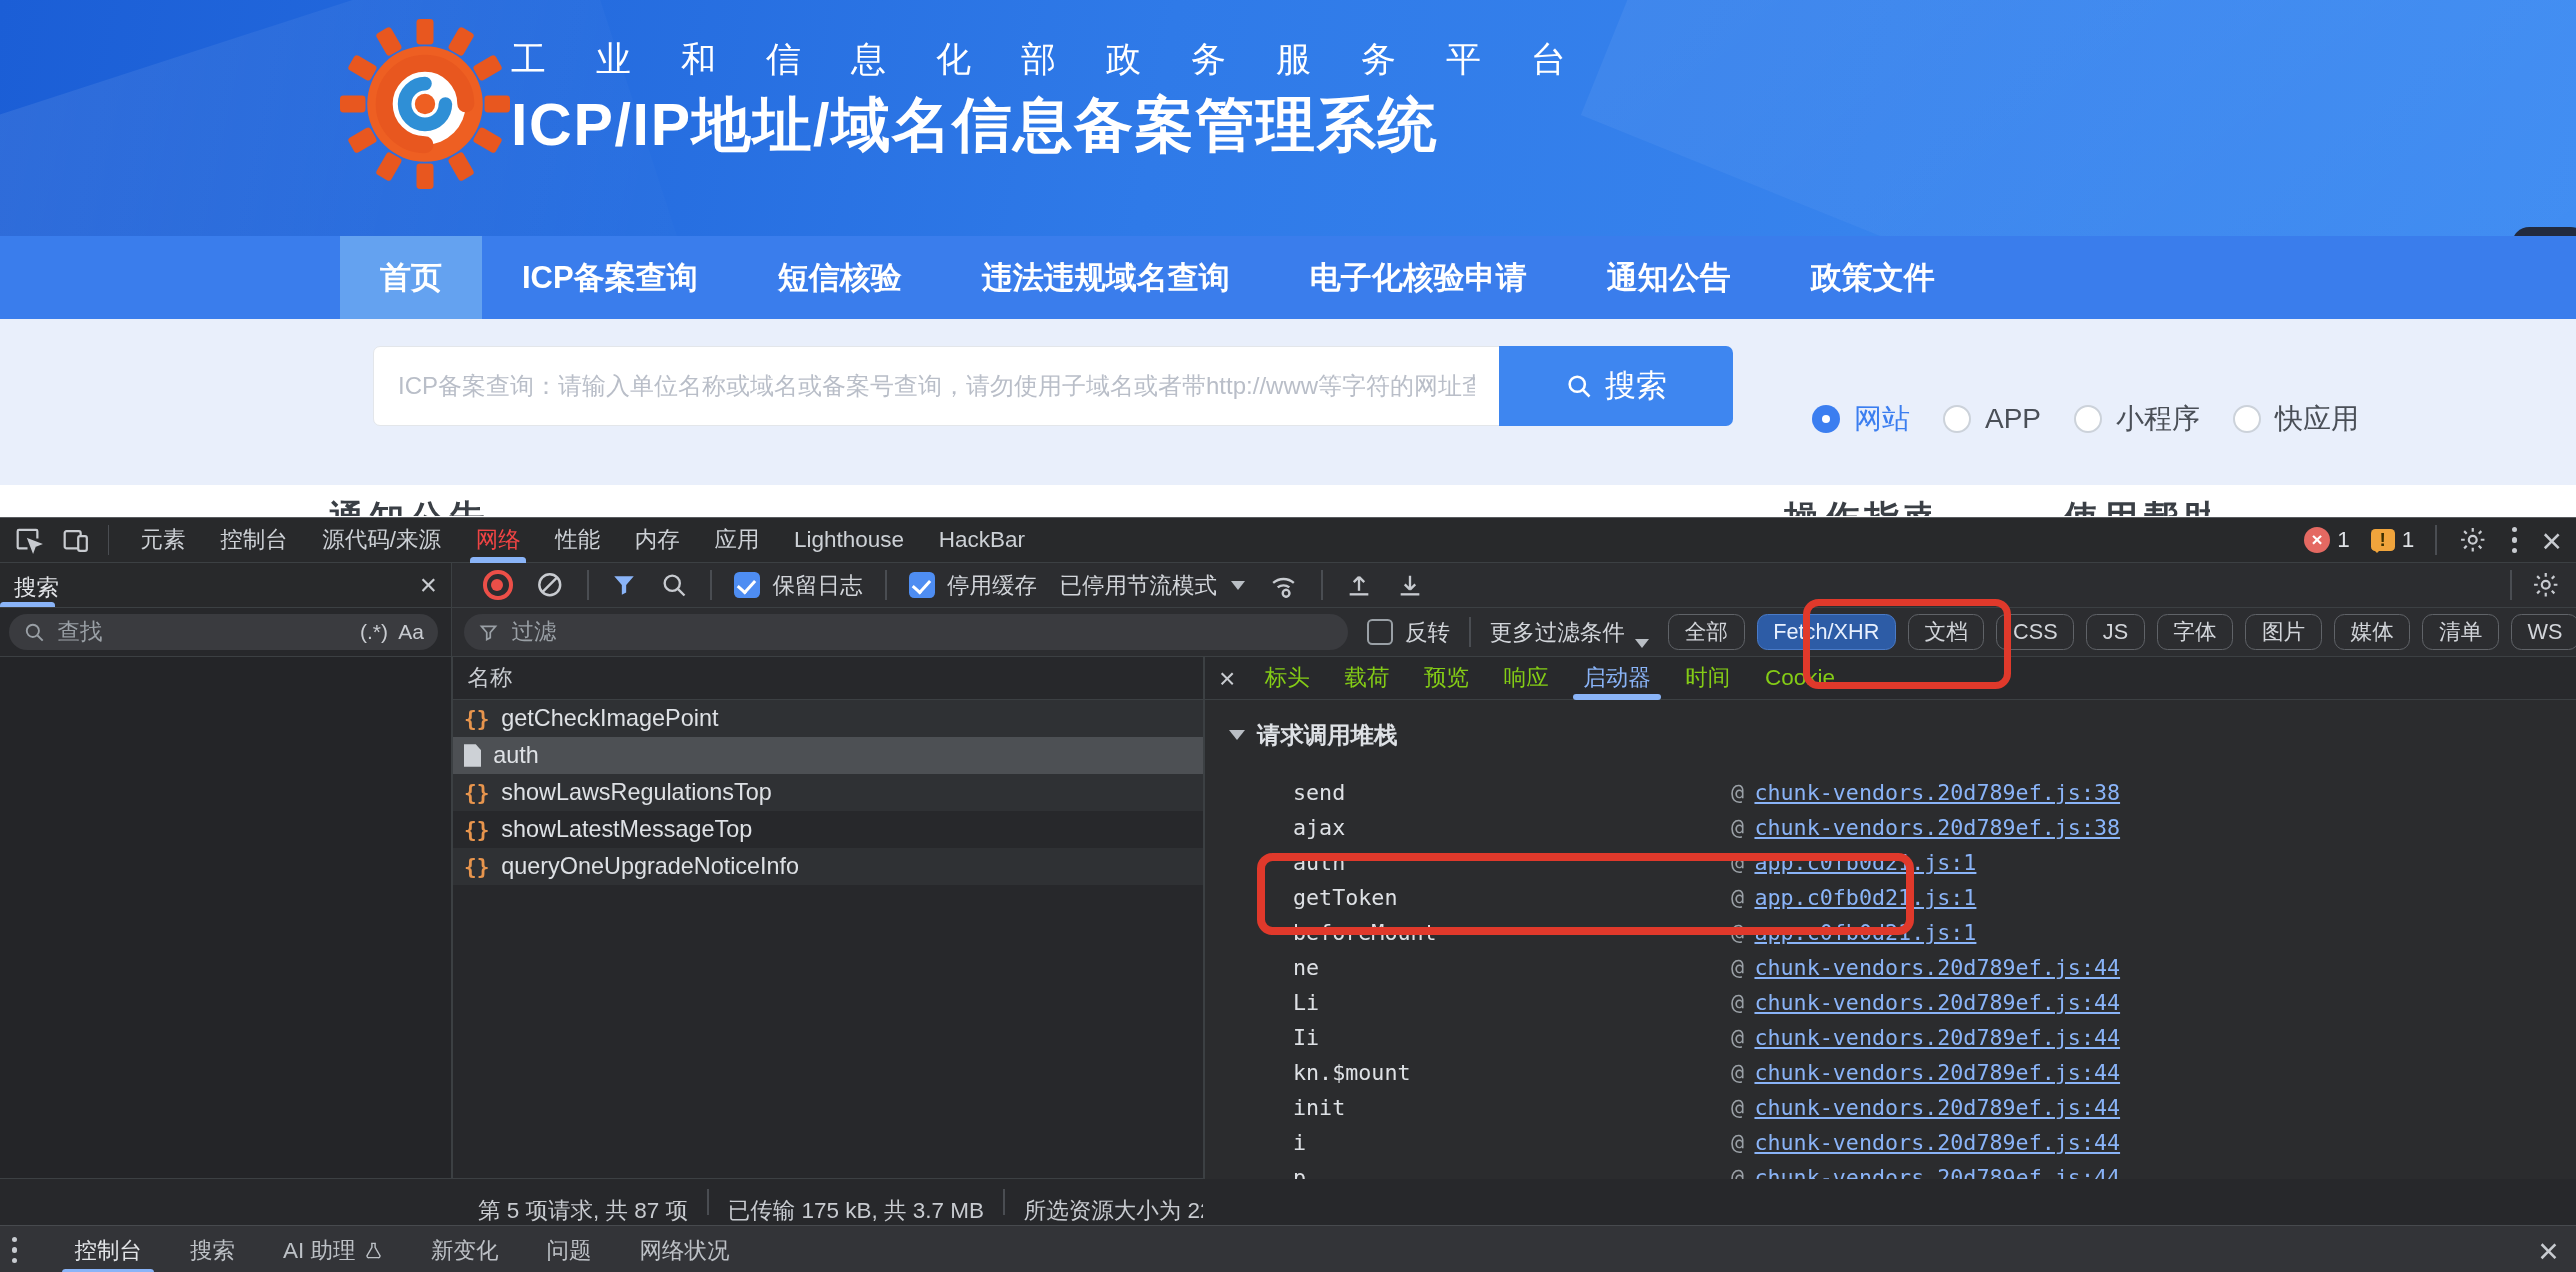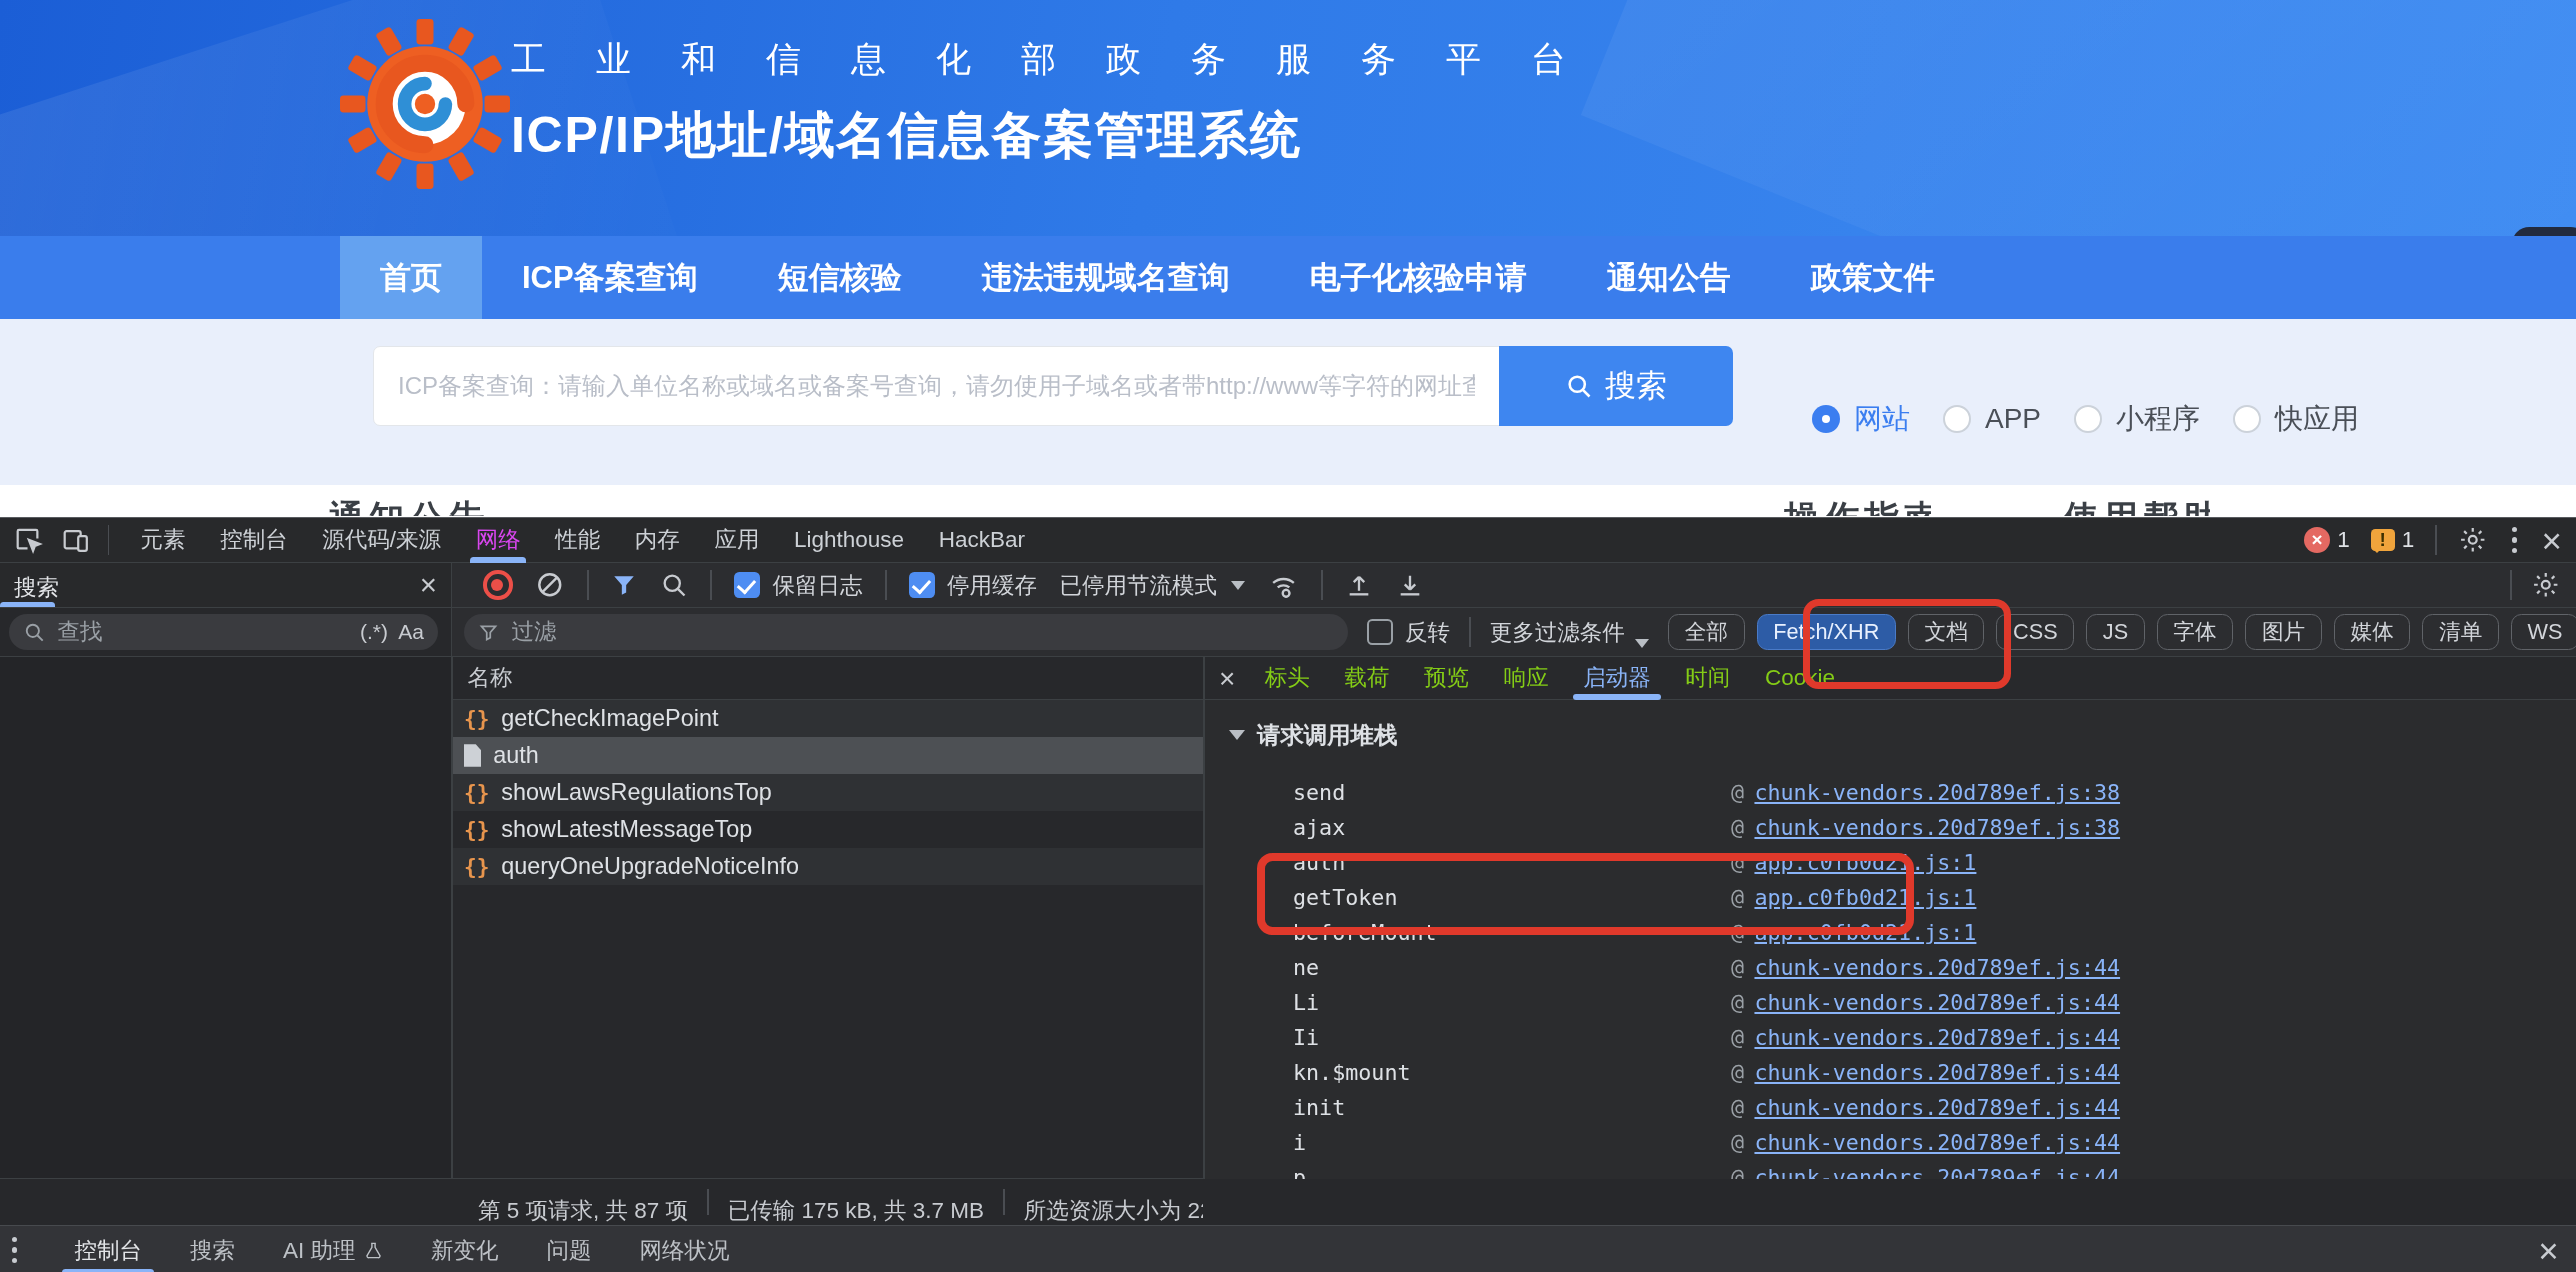--- a/index.html
+++ b/index.html
@@ -8,21 +8,21 @@
 
   
   #site-header{position:absolute;left:0;top:0;width:2576px;height:236px;
     background:linear-gradient(100deg,#1b5ed6 0%,#2f7ae8 45%,#3f8cf2 100%);overflow:hidden;}
   .hdr-streak{position:absolute;background:linear-gradient(120deg,rgba(255,255,255,.10),rgba(255,255,255,0));transform:rotate(-18deg);}
   .s1{left:-104px;top:35px;width:780px;height:520px;}
   .s2{left:1647px;top:-225px;width:1040px;height:555px;transform:rotate(22deg);background:linear-gradient(120deg,rgba(255,255,255,.07),rgba(255,255,255,0));}
   #logo{position:absolute;left:340px;top:19px;width:170px;height:170px;}
   #titles{position:absolute;left:511px;top:36px;color:#fff;}
   #ministry{font-size:35px;letter-spacing:50px;white-space:nowrap;font-weight:400;}
-  #systitle{margin-top:19px;font-size:50px;font-weight:600;letter-spacing:1.7px;white-space:nowrap;}
+  #systitle{margin-top:3px;font-size:59px;font-weight:600;letter-spacing:1.7px;white-space:nowrap;}
   #translate-badge{position:absolute;right:-12px;top:227px;width:76px;height:102px;background:#222b3e;border-radius:17.3px;
     display:flex;align-items:center;justify-content:flex-start;padding-left:7px;box-sizing:border-box;z-index:5;}
 
   
   #navbar{position:absolute;left:0;top:236px;width:2576px;height:83px;background:#3a7dec;}
   #nav-items{display:flex;height:83px;margin-left:340px;}
   .nav-item{color:#fff;font-size:31px;font-weight:700;line-height:83px;padding:0 40px;white-space:nowrap;cursor:pointer;}
   .nav-item.active{background:#64a2f0;}
 
   
@@ -47,21 +47,21 @@
 
   
   #devtools{position:absolute;left:0;top:517px;width:2576px;height:756px;background:#27282b;border-top:1.7px solid #595c60;box-sizing:border-box;color:#d2d5da;}
   .sep-v{width:1.7px;height:29.5px;background:#4a4d52;flex:0 0 auto;}
 
   .dt-tabbar{position:absolute;left:0;top:0;width:2576px;height:45px;background:#28292b;border-bottom:1.7px solid #3c4043;
     display:flex;align-items:center;box-sizing:border-box;}
   .tb-icons{display:flex;align-items:center;gap:17.3px;padding:0 14px;}
   .dt-tabs{display:flex;height:45px;align-items:center;}
   .dt-tab{font-size:22.5px;color:#cdd1d6;padding:0 17.3px;height:45px;line-height:43px;position:relative;white-space:nowrap;cursor:pointer;}
-  .dt-tab.active{color:#d946ef;text-align:right;}
+  .dt-tab.active{color:#ef4444;text-align:right;}
   .dt-tab.active::after{content:"";position:absolute;left:12px;right:12px;bottom:0;height:5.2px;border-radius:3.5px 3.5px 0 0;background:#8ab4f8;}
   .tb-right{margin-left:auto;display:flex;align-items:center;gap:21px;padding-right:14px;}
   .badge-wrap{display:flex;align-items:center;gap:7px;font-size:22.5px;color:#dee1e5;}
   .err-badge{width:26px;height:26px;border-radius:50%;background:#e46962;color:#fff;font-size:19px;line-height:26px;text-align:center;font-weight:700;}
   .warn-badge{width:24px;height:22.5px;border-radius:4.3px;background:#f0a43c;color:#3c2f00;font-size:19px;line-height:22.5px;text-align:center;font-weight:700;position:relative;}
   .warn-badge::after{content:"";position:absolute;left:2.6px;bottom:-6px;border:4.3px solid transparent;border-top-color:#f0a43c;}
   .kebab{display:flex;flex-direction:column;gap:5.2px;cursor:pointer;padding:3.5px;}
   .kebab i{width:5.2px;height:5.2px;border-radius:50%;background:#c8cbd0;}
   .x-close{font-size:35px;color:#c8cbd0;line-height:35px;cursor:pointer;}
 

